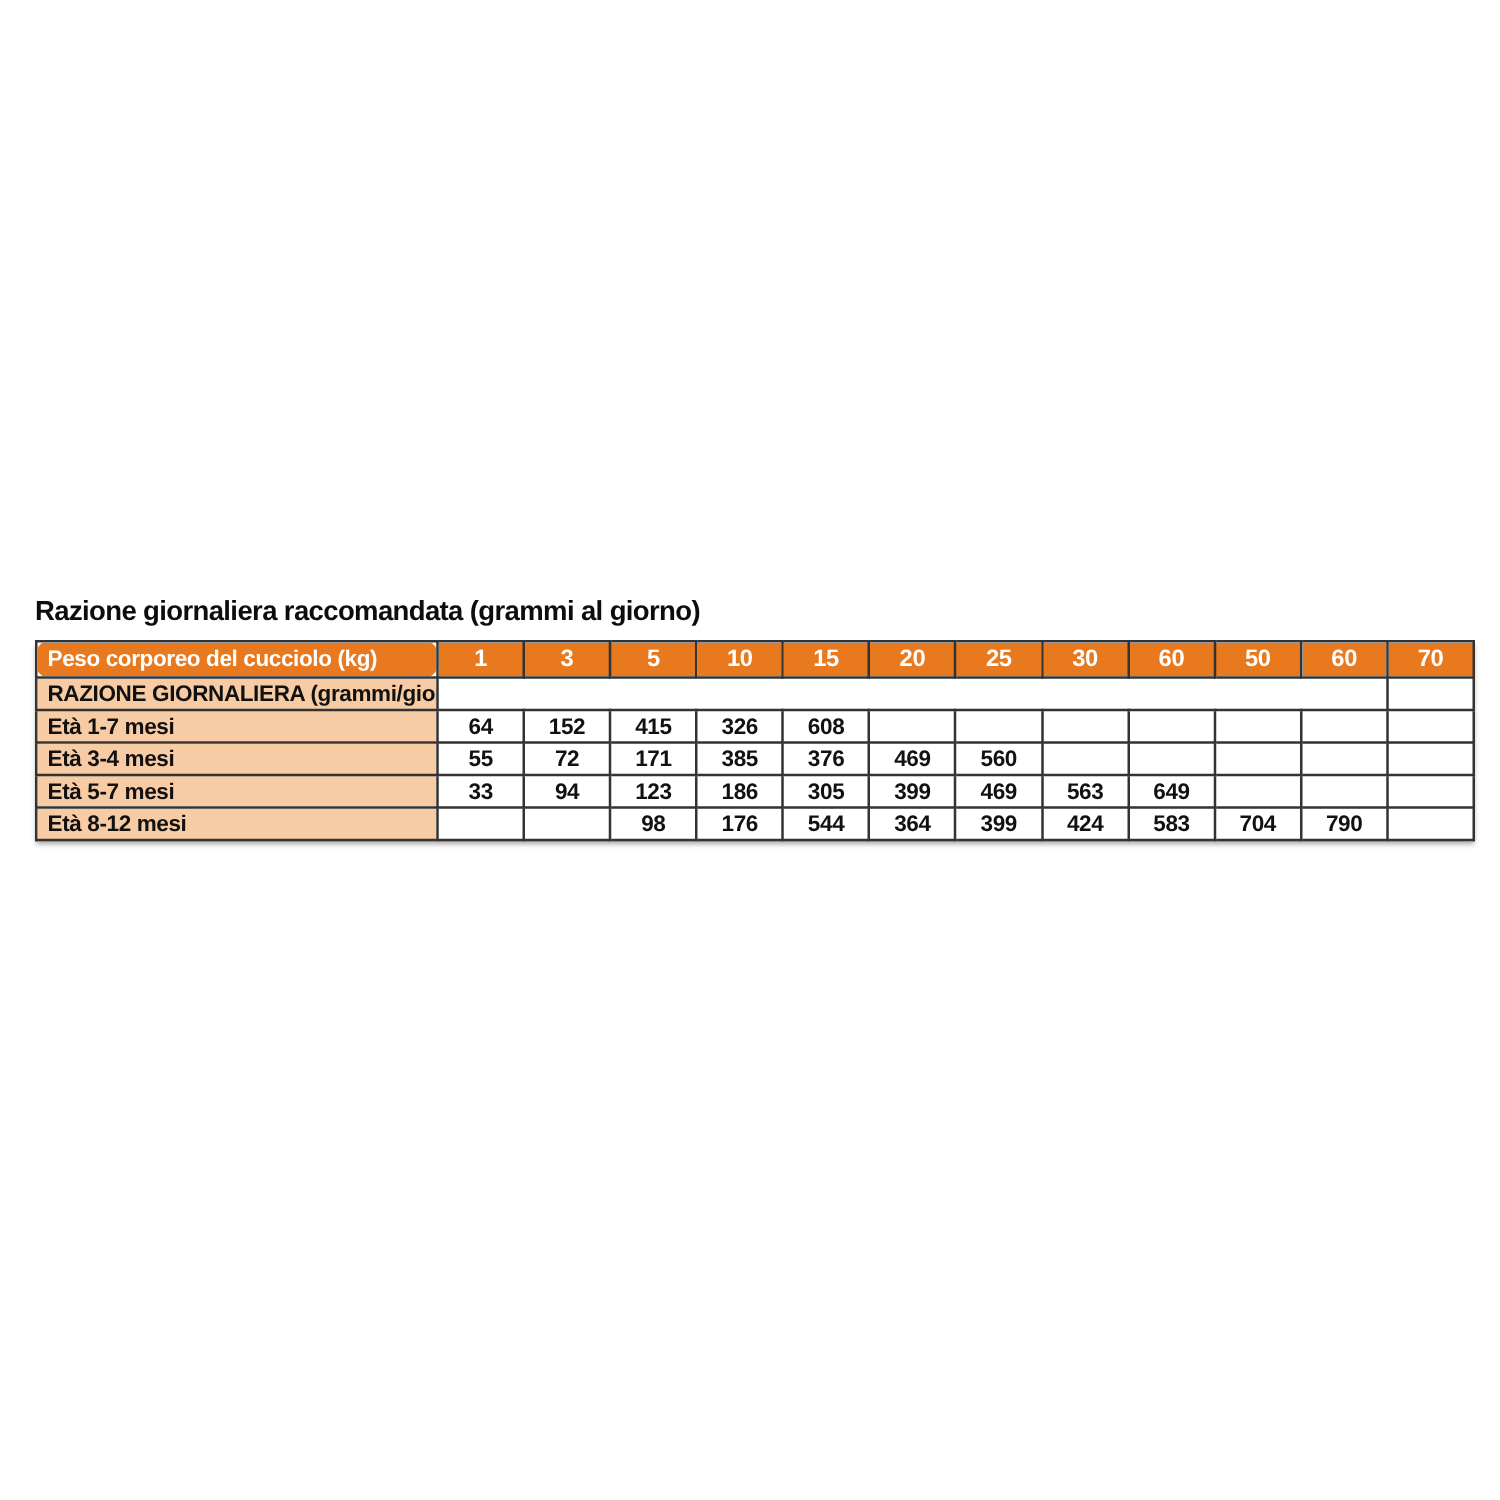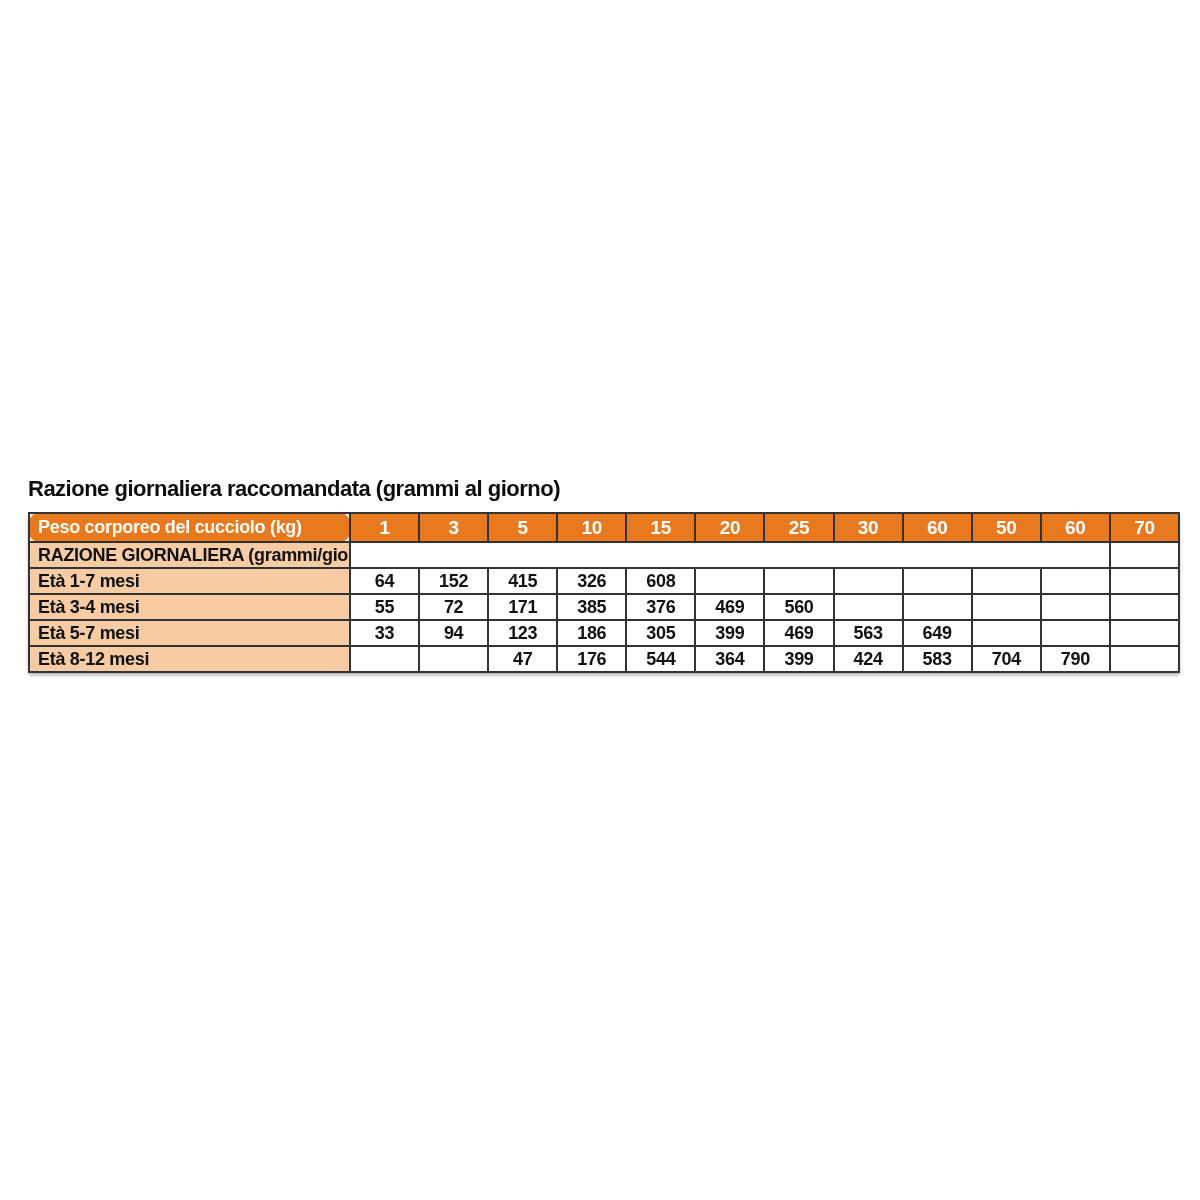--- a/index.html
+++ b/index.html
@@ -147,21 +147,21 @@
         <td class="val">649</td>
         <td class="val"></td>
         <td class="val"></td>
         <td class="val"></td>
       </tr>
 
       <tr>
         <td class="label">Età 8-12 mesi</td>
         <td class="val"></td>
         <td class="val"></td>
-        <td class="val">47</td>
+        <td class="val">98</td>
         <td class="val">176</td>
         <td class="val">544</td>
         <td class="val">364</td>
         <td class="val">399</td>
         <td class="val">424</td>
         <td class="val">583</td>
         <td class="val">704</td>
         <td class="val">790</td>
         <td class="val"></td>
       </tr>

